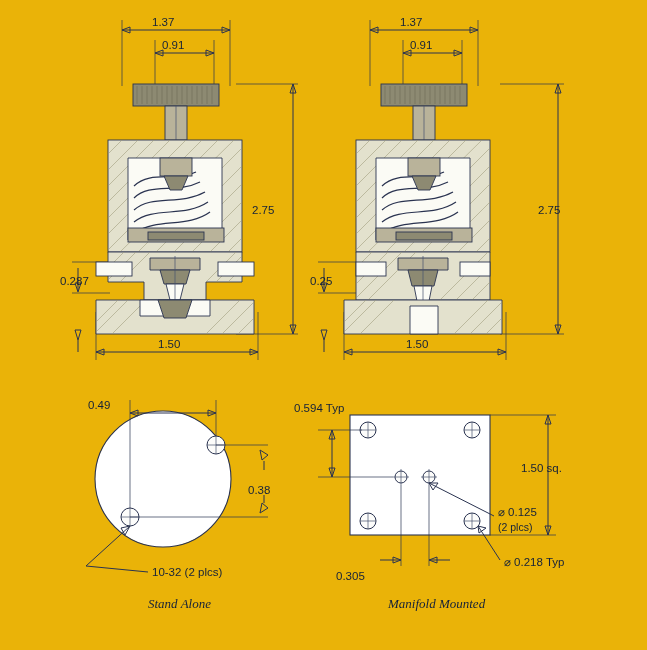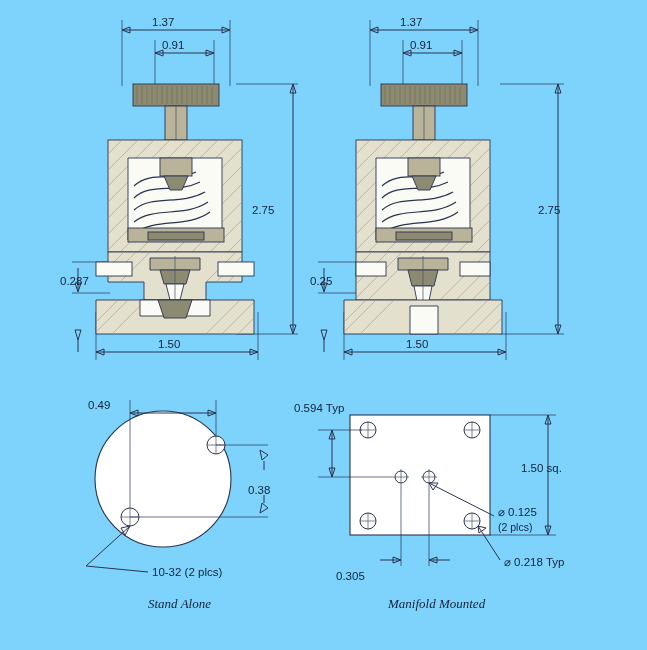--- a/index.html
+++ b/index.html
@@ -13,21 +13,21 @@
     font-family: "Liberation Sans", sans-serif;
     color: #1a1a1a;
     position: relative;
     overflow: hidden;
   }
   #sheet {
     position: absolute;
     left: 0; top: 0;
     width: 647px;
     height: 650px;
-    background: #7dd3fc;
+    background: #eab308;
   }
   svg.drawing {
     position: absolute;
     left: 0; top: 0;
     width: 647px;
     height: 650px;
   }
   .dimtext {
     font-family: "Liberation Sans", sans-serif;
     font-size: 11.5px;

